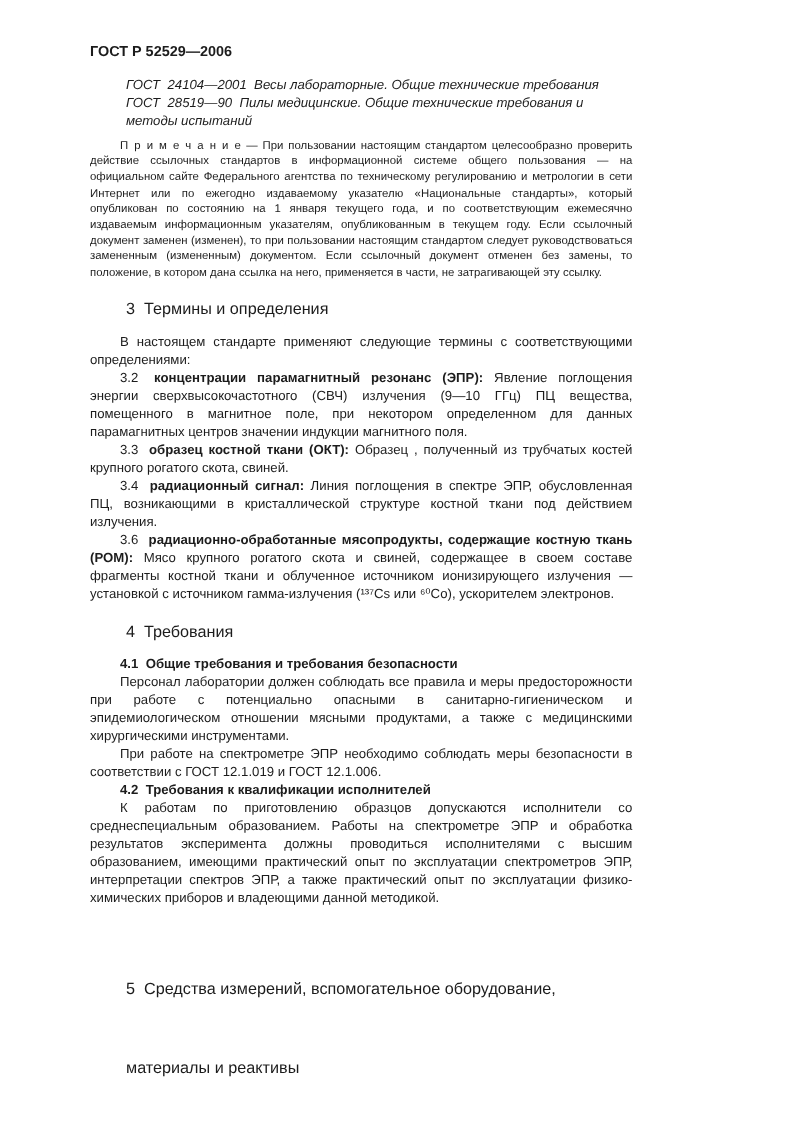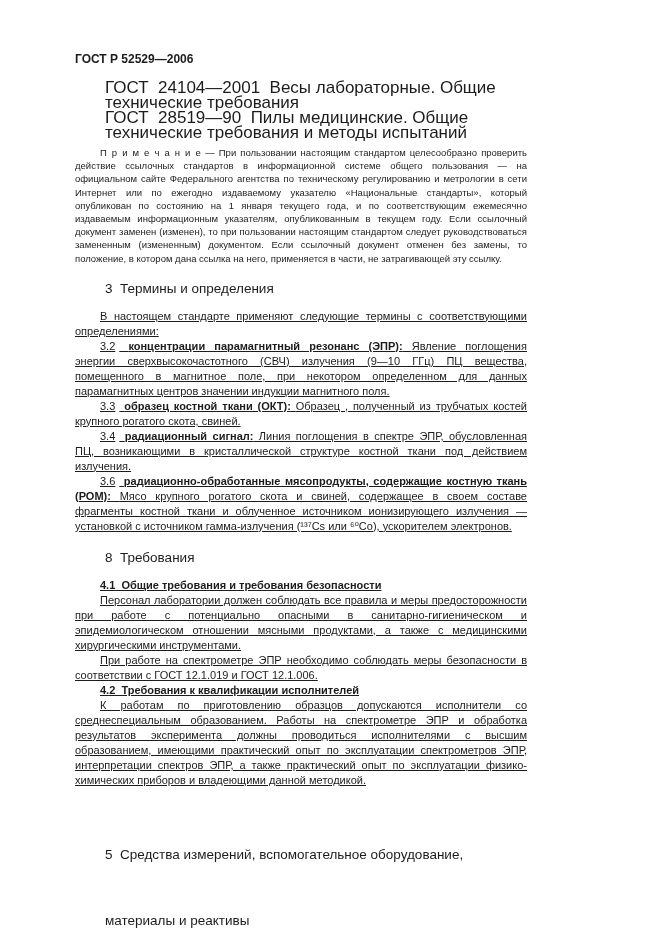--- a/index.html
+++ b/index.html
@@ -4,41 +4,41 @@
 <style>
   html,body{margin:0;padding:0;background:#ffffff;}
   body{
     width:661px;height:936px;overflow:hidden;
     font-family:"Liberation Sans","DejaVu Sans",sans-serif;
     color:#1c1c1c;
   }
   .page{
     position:relative;box-sizing:border-box;
     width:571px;height:936px;
-    padding:52px 44px 20px 75px;
+    padding:36px 44px 20px 75px;
     overflow:hidden;
   }
   .doc-header{
     font-size:12px;font-weight:bold;line-height:14px;white-space:pre-wrap;
   }
   .refs{margin:14px 0 0 30px;}
-  .ref{font-size:17px;line-height:15px;white-space:pre-wrap;}
+  .ref{font-size:11px;line-height:15px;white-space:pre-wrap;font-style:italic;}
   .note{
     margin:6px 0 0 0;font-size:9.5px;line-height:13.2px;
     text-align:justify;text-indent:25px;hyphens:auto;-webkit-hyphens:auto;
   }
   .nlabel{letter-spacing:0.5px;}
   .sec{
     font-size:13.5px;font-weight:normal;line-height:20px;
     margin:14px 0 10px 30px;white-space:pre-wrap;
   }
   .sec.two{line-height:22px;margin-top:12px;margin-bottom:8px;}
   .b{
     font-size:11px;line-height:15px;margin:0;
-    text-align:justify;hyphens:auto;text-decoration:underline;-webkit-hyphens:auto;
+    text-align:justify;hyphens:auto;-webkit-hyphens:auto;
   }
   .ind{text-indent:25px;}
   .bold{font-weight:bold;white-space:pre-wrap;text-align:left;}
   .tnum{margin-right:4px;}
   .sym{font-weight:bold;}
 </style>
 </head>
 <body>
 
 <div class="page">
@@ -59,21 +59,21 @@
 
   <p class="b ind"><span class="tnum">3.2</span> <b>концентрации парамагнитный резонанс (ЭПР):</b> <span>Явление поглощения энергии сверхвысокочастотного (СВЧ) излучения (9—10 ГГц) ПЦ вещества, помещенного в магнитное поле, при некотором определенном для данных парамагнитных центров значении индукции магнитного поля.</span></p>
 
   <p class="b ind"><span class="tnum">3.3</span> <b>образец костной ткани (ОКТ):</b> <span>Образец , полученный из трубчатых костей крупного рогатого скота, свиней.</span></p>
 
   <p class="b ind"><span class="tnum">3.4</span> <b>радиационный сигнал:</b> <span>Линия поглощения в спектре ЭПР, обусловленная ПЦ, возникающими в кристаллической структуре костной ткани под действием излучения.</span></p>
 
 
   <p class="b ind"><span class="tnum">3.6</span> <b>радиационно-обработанные мясопродукты, содержащие костную ткань (РОМ):</b> <span>Мясо крупного рогатого скота и свиней, содержащее в своем составе фрагменты костной ткани и облученное источником ионизирующего излучения — установкой с источником гамма-излучения (¹³⁷Cs или ⁶⁰Co), ускорителем электронов.</span></p>
 
-  <h2 class="sec">8  Требования</h2>
+  <h2 class="sec">4  Требования</h2>
 
   <p class="b ind bold">4.1  Общие требования и требования безопасности</p>
   <p class="b ind">Персонал лаборатории должен соблюдать все правила и меры предосторожности при работе с потенциально опасными в санитарно-гигиеническом и эпидемиологическом отношении мясными продуктами, а также с медицинскими хирургическими инструментами.</p>
   <p class="b ind">При работе на спектрометре ЭПР необходимо соблюдать меры безопасности в соответствии с ГОСТ 12.1.019 и ГОСТ 12.1.006.</p>
 
   <p class="b ind bold">4.2  Требования к квалификации исполнителей</p>
   <p class="b ind">К работам по приготовлению образцов допускаются исполнители со среднеспециальным образованием. Работы на спектрометре ЭПР и обработка результатов эксперимента должны проводиться исполнителями с высшим образованием, имеющими практический опыт по эксплуатации спектрометров ЭПР, интерпретации спектров ЭПР, а также практический опыт по эксплуатации физико-химических приборов и владеющими данной методикой.</p>
 
   <h2 class="sec two">
     <div>5  Средства измерений, вспомогательное оборудование,</div>

